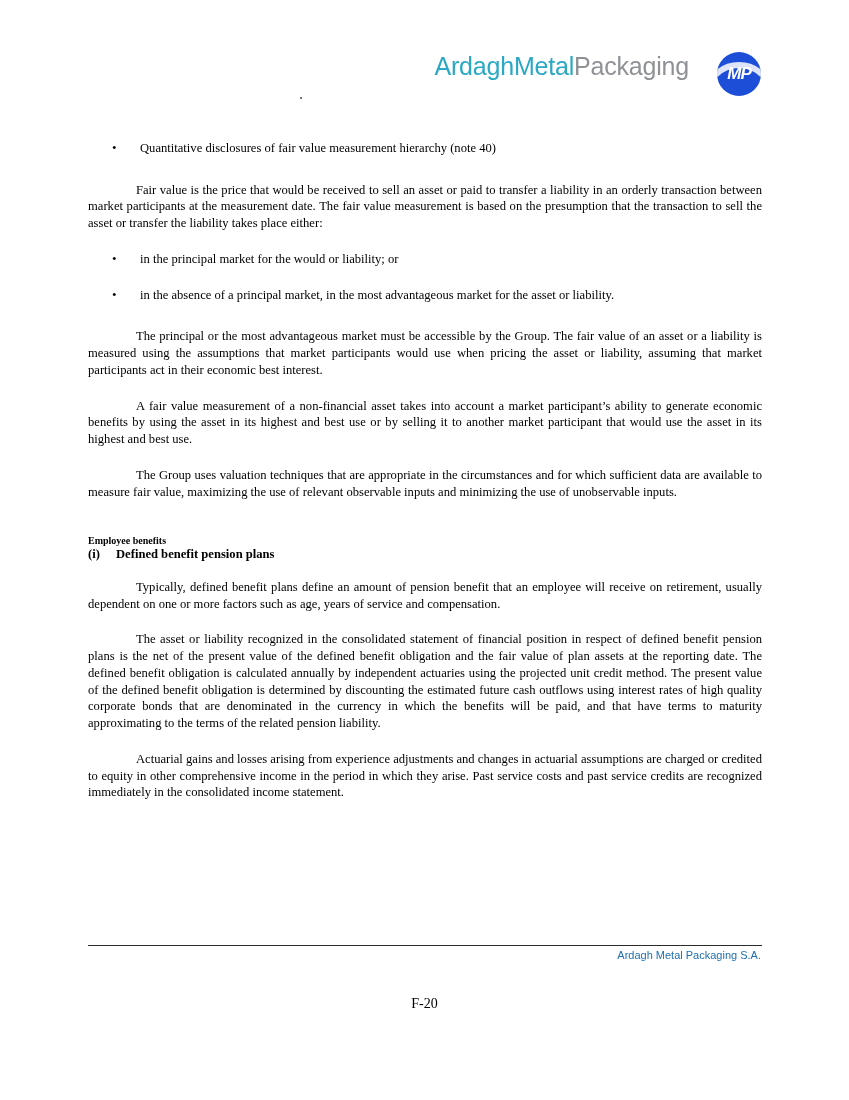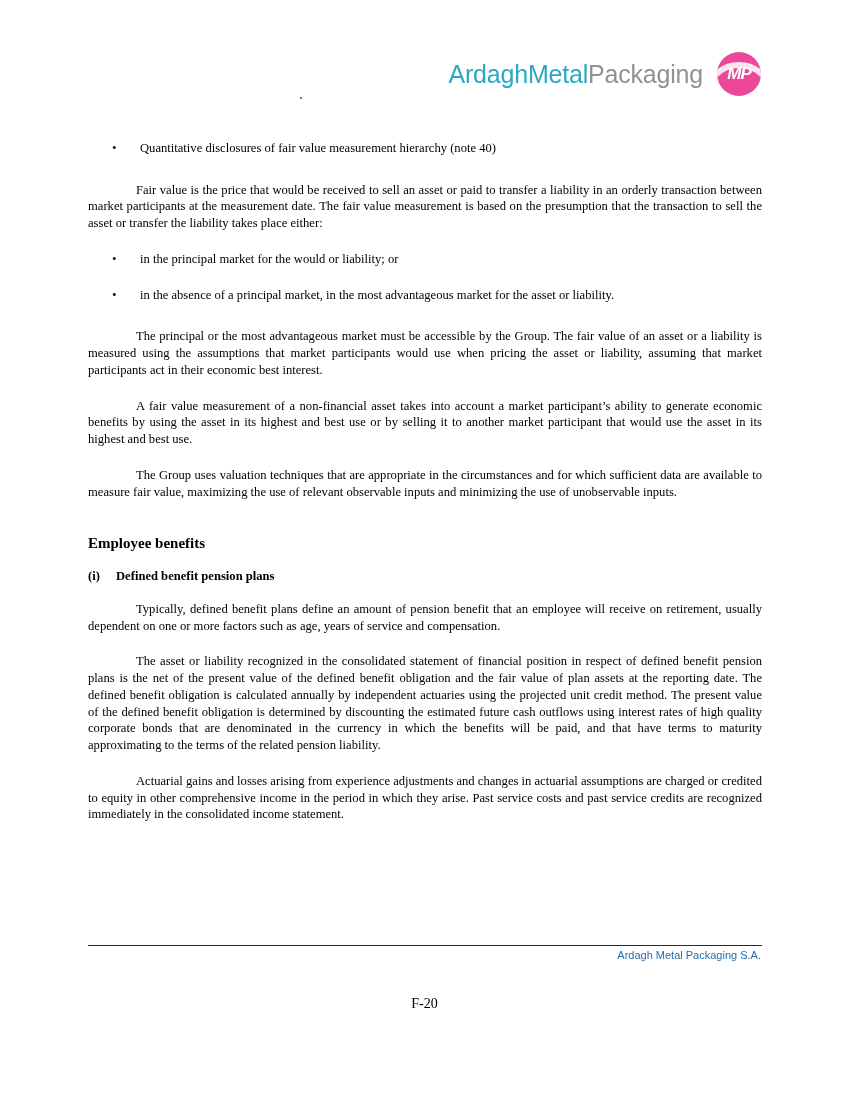--- a/index.html
+++ b/index.html
@@ -22,36 +22,35 @@
     box-sizing: border-box;
     padding: 0;
   }
 
   
   .header {
     position: absolute;
     top: 52px;
     right: 88px;
     display: flex;
-    align-items: center;
-    gap: 14px;
+    gap: 28px;
   }
   .logo-wordmark {
     font-family: "Liberation Sans", sans-serif;
     font-size: 25px;
     letter-spacing: -0.2px;
     white-space: nowrap;
   }
   .logo-wordmark .w1 { color: #2aa8c4; font-weight: 400; }
   .logo-wordmark .w2 { color: #8f9295; font-weight: 400; }
   .logo-mark {
     width: 44px;
     height: 44px;
     border-radius: 50%;
-    background: #ec4899;
+    background: #1d4ed8;
     position: relative;
     overflow: hidden;
     flex: 0 0 auto;
   }
   .logo-mark .swoosh {
     position: absolute;
     width: 60px;
     height: 60px;
     border-radius: 50%;
     border: 6px solid #ffffff;
@@ -109,23 +108,23 @@
   }
   .bullets li::before {
     content: "\2022";
     position: absolute;
     left: 24px;
     top: -1px;
     font-size: 13px;
   }
 
   .section-head {
-    font-size: 15px;
+    font-size: 10px;
     font-weight: bold;
-    margin: 16px 0 16px 0;
+    margin: 16px 0 0 0;
   }
   .subitem {
     font-size: 12.6px;
     margin: 0 0 16px 0;
     line-height: 1.33;
     font-weight: bold;
   }
   .subitem .num { display: inline-block; width: 28px; }
 
   .spacer-sm { height: 6px; }

